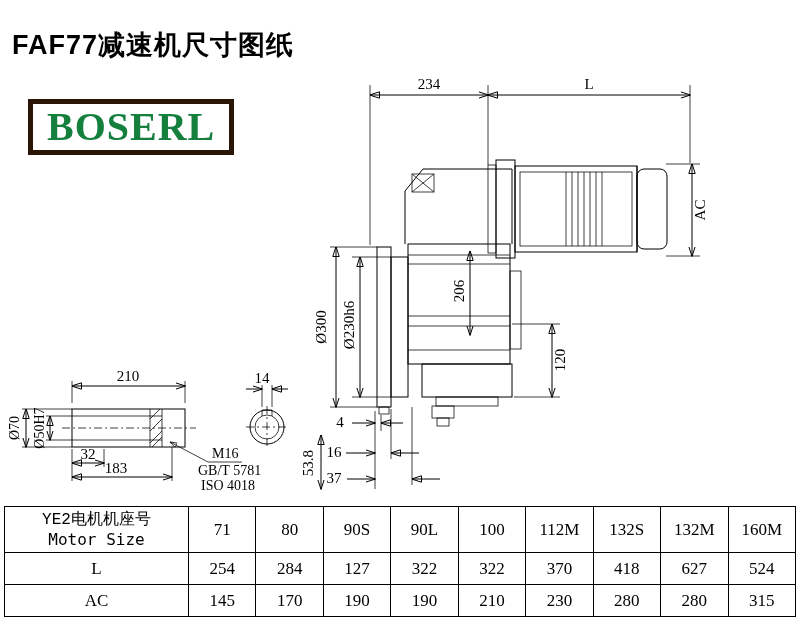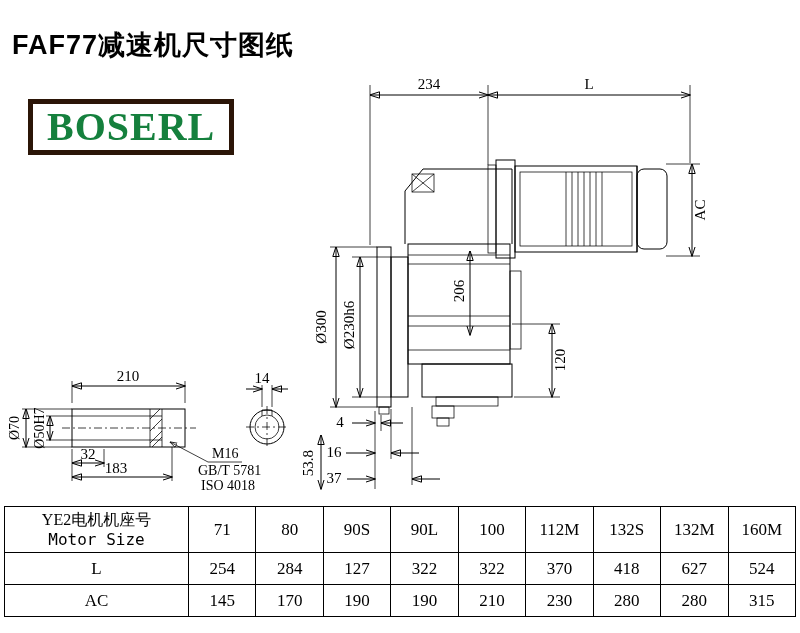--- a/index.html
+++ b/index.html
@@ -16,21 +16,21 @@
   svg .thin{stroke-width:0.75;}
   svg .dash{stroke-dasharray:8 3 2 3;}
   svg text{font-family:"Liberation Serif",serif;font-size:15px;fill:#000;stroke:none;}
   svg text.small{font-size:14px;}
   table.dim-table{position:absolute;left:4px;top:487px;width:792px;border-collapse:collapse;
         table-layout:fixed;text-align:center;font-family:"Liberation Serif",serif;
         font-size:17px;}
   .dim-table th,.dim-table td{border:1px solid #000;font-weight:normal;padding:0;}
   .dim-table tr{height:32px;}
   .dim-table tr.hdr{height:46px;}
-  .cjk{font-size:16px;line-height:1.25;}
+  .cjk{font-size:16px;line-height:1.25;font-family:Liberation Mono, monospace;}
   .mono{font-family:"DejaVu Sans Mono",monospace;font-size:16px;line-height:1.25;}
 </style>
 </head>
 <body>
 
 <div class="page">
 
   <div class="title">FAF77减速机尺寸图纸</div>
 
   <div class="logo">

